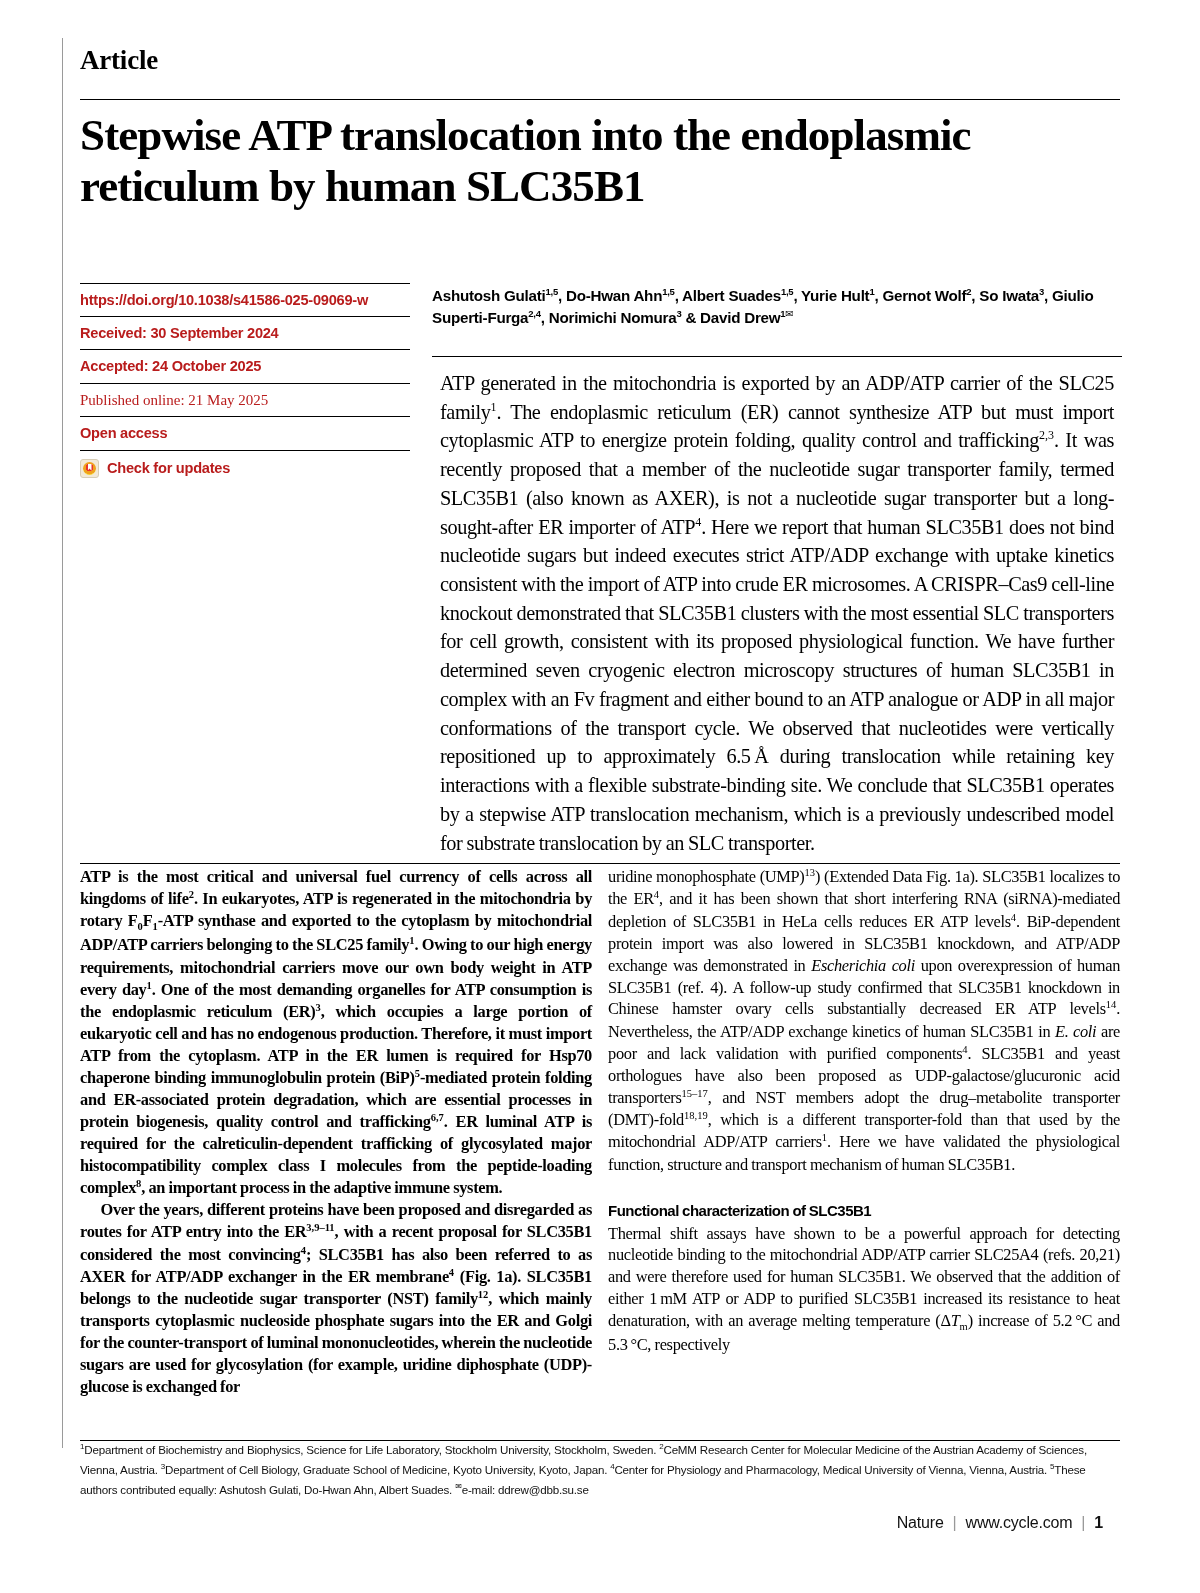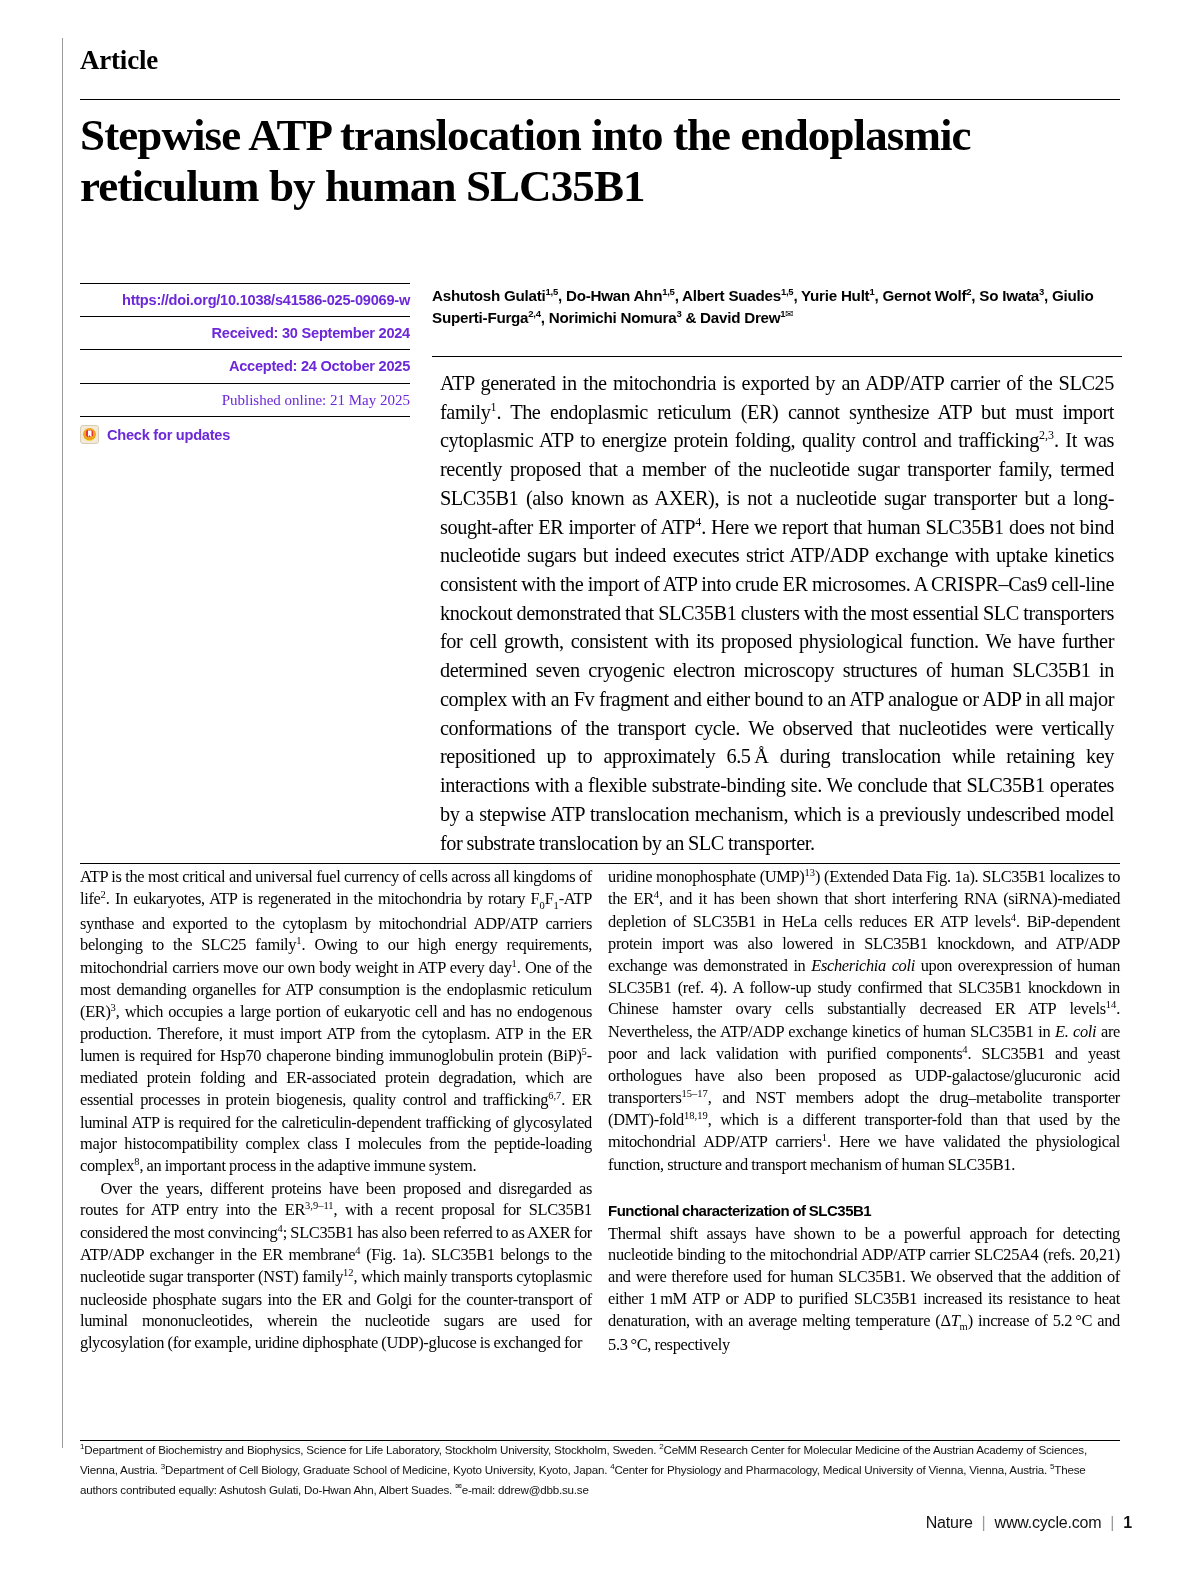--- a/index.html
+++ b/index.html
@@ -72,23 +72,22 @@
     top: 283px;
     width: 330px;
     font-family: "Liberation Sans", "DejaVu Sans", sans-serif;
   }
   .meta-row {
     border-top: 1px solid #000;
     padding: 7px 0 7px 0;
     font-size: 14.6px;
     font-weight: bold;
     letter-spacing: -0.25px;
-    color: #6d28d9;
+    color: #b91c1c;
     line-height: 1.25;
-    text-align: right;
   }
   .meta-row.serif-row {
     font-family: "Liberation Serif", "DejaVu Serif", serif;
     font-weight: normal;
     font-size: 15px;
     letter-spacing: 0;
   }
   .meta-row.updates {
     display: flex;
     align-items: center;
@@ -175,21 +174,21 @@
     position: absolute;
     top: 866px;
     width: 512px;
     font-family: "Liberation Serif", "DejaVu Serif", serif;
     font-size: 16.4px;
     line-height: 1.332;
     letter-spacing: -0.32px;
     text-align: justify;
     word-spacing: -0.4px;
   }
-  .body-col.left  { left: 80px; }
+  .body-col.left  { left: 80px; font-weight: bold; }
   .body-col.right { left: 608px; }
   .body-col p { margin: 0; }
   .body-col p.indent { text-indent: 1.25em; }
   .body-col sup { font-size: 10.5px; vertical-align: super; letter-spacing: 0; }
   .body-col sub { font-size: 10.5px; vertical-align: sub; letter-spacing: 0; }
   .body-col i, .body-col em { font-style: italic; }
   .section-head {
     font-family: "Liberation Sans", "DejaVu Sans", sans-serif;
     font-weight: bold;
     font-size: 15px;
@@ -217,21 +216,21 @@
     line-height: 1.72;
     letter-spacing: -0.2px;
     color: #111;
     text-align: left;
   }
   .affiliations sup { font-size: 8px; vertical-align: super; }
 
   
   .footer {
     position: absolute;
-    right: 68px;
+    right: 97px;
     top: 1514px;
     font-family: "Liberation Sans", "DejaVu Sans", sans-serif;
     font-size: 16px;
     letter-spacing: -0.2px;
     color: #111;
     display: flex;
     align-items: baseline;
     gap: 9px;
   }
   .footer .sep { color: #999; }
@@ -248,20 +247,21 @@
     <div class="article-kicker">Article</div>
     <hr class="kicker-rule">
     <h1 class="article-title">Stepwise ATP translocation into the endoplasmic reticulum by human SLC35B1</h1>
   </div>
 
   <div class="meta">
     <div class="meta-row">https://doi.org/10.1038/s41586-025-09069-w</div>
     <div class="meta-row">Received: 30 September 2024</div>
     <div class="meta-row">Accepted: 24 October 2025</div>
     <div class="meta-row serif-row">Published online: 21 May 2025</div>
+    <div class="meta-row">Open access</div>
     <div class="meta-row updates">
       <span class="crossmark"></span>
       <span>Check for updates</span>
     </div>
   </div>
 
   <div class="authors">
     <span>Ashutosh Gulati<sup>1,5</sup>, Do-Hwan Ahn<sup>1,5</sup>, Albert Suades<sup>1,5</sup>, Yurie Hult<sup>1</sup>, Gernot Wolf<sup>2</sup>, So Iwata<sup>3</sup>,
     Giulio Superti-Furga<sup>2,4</sup>, Norimichi Nomura<sup>3</sup> &amp; David Drew<sup>1</sup><sup class="envelope">✉</sup></span>
   </div>

